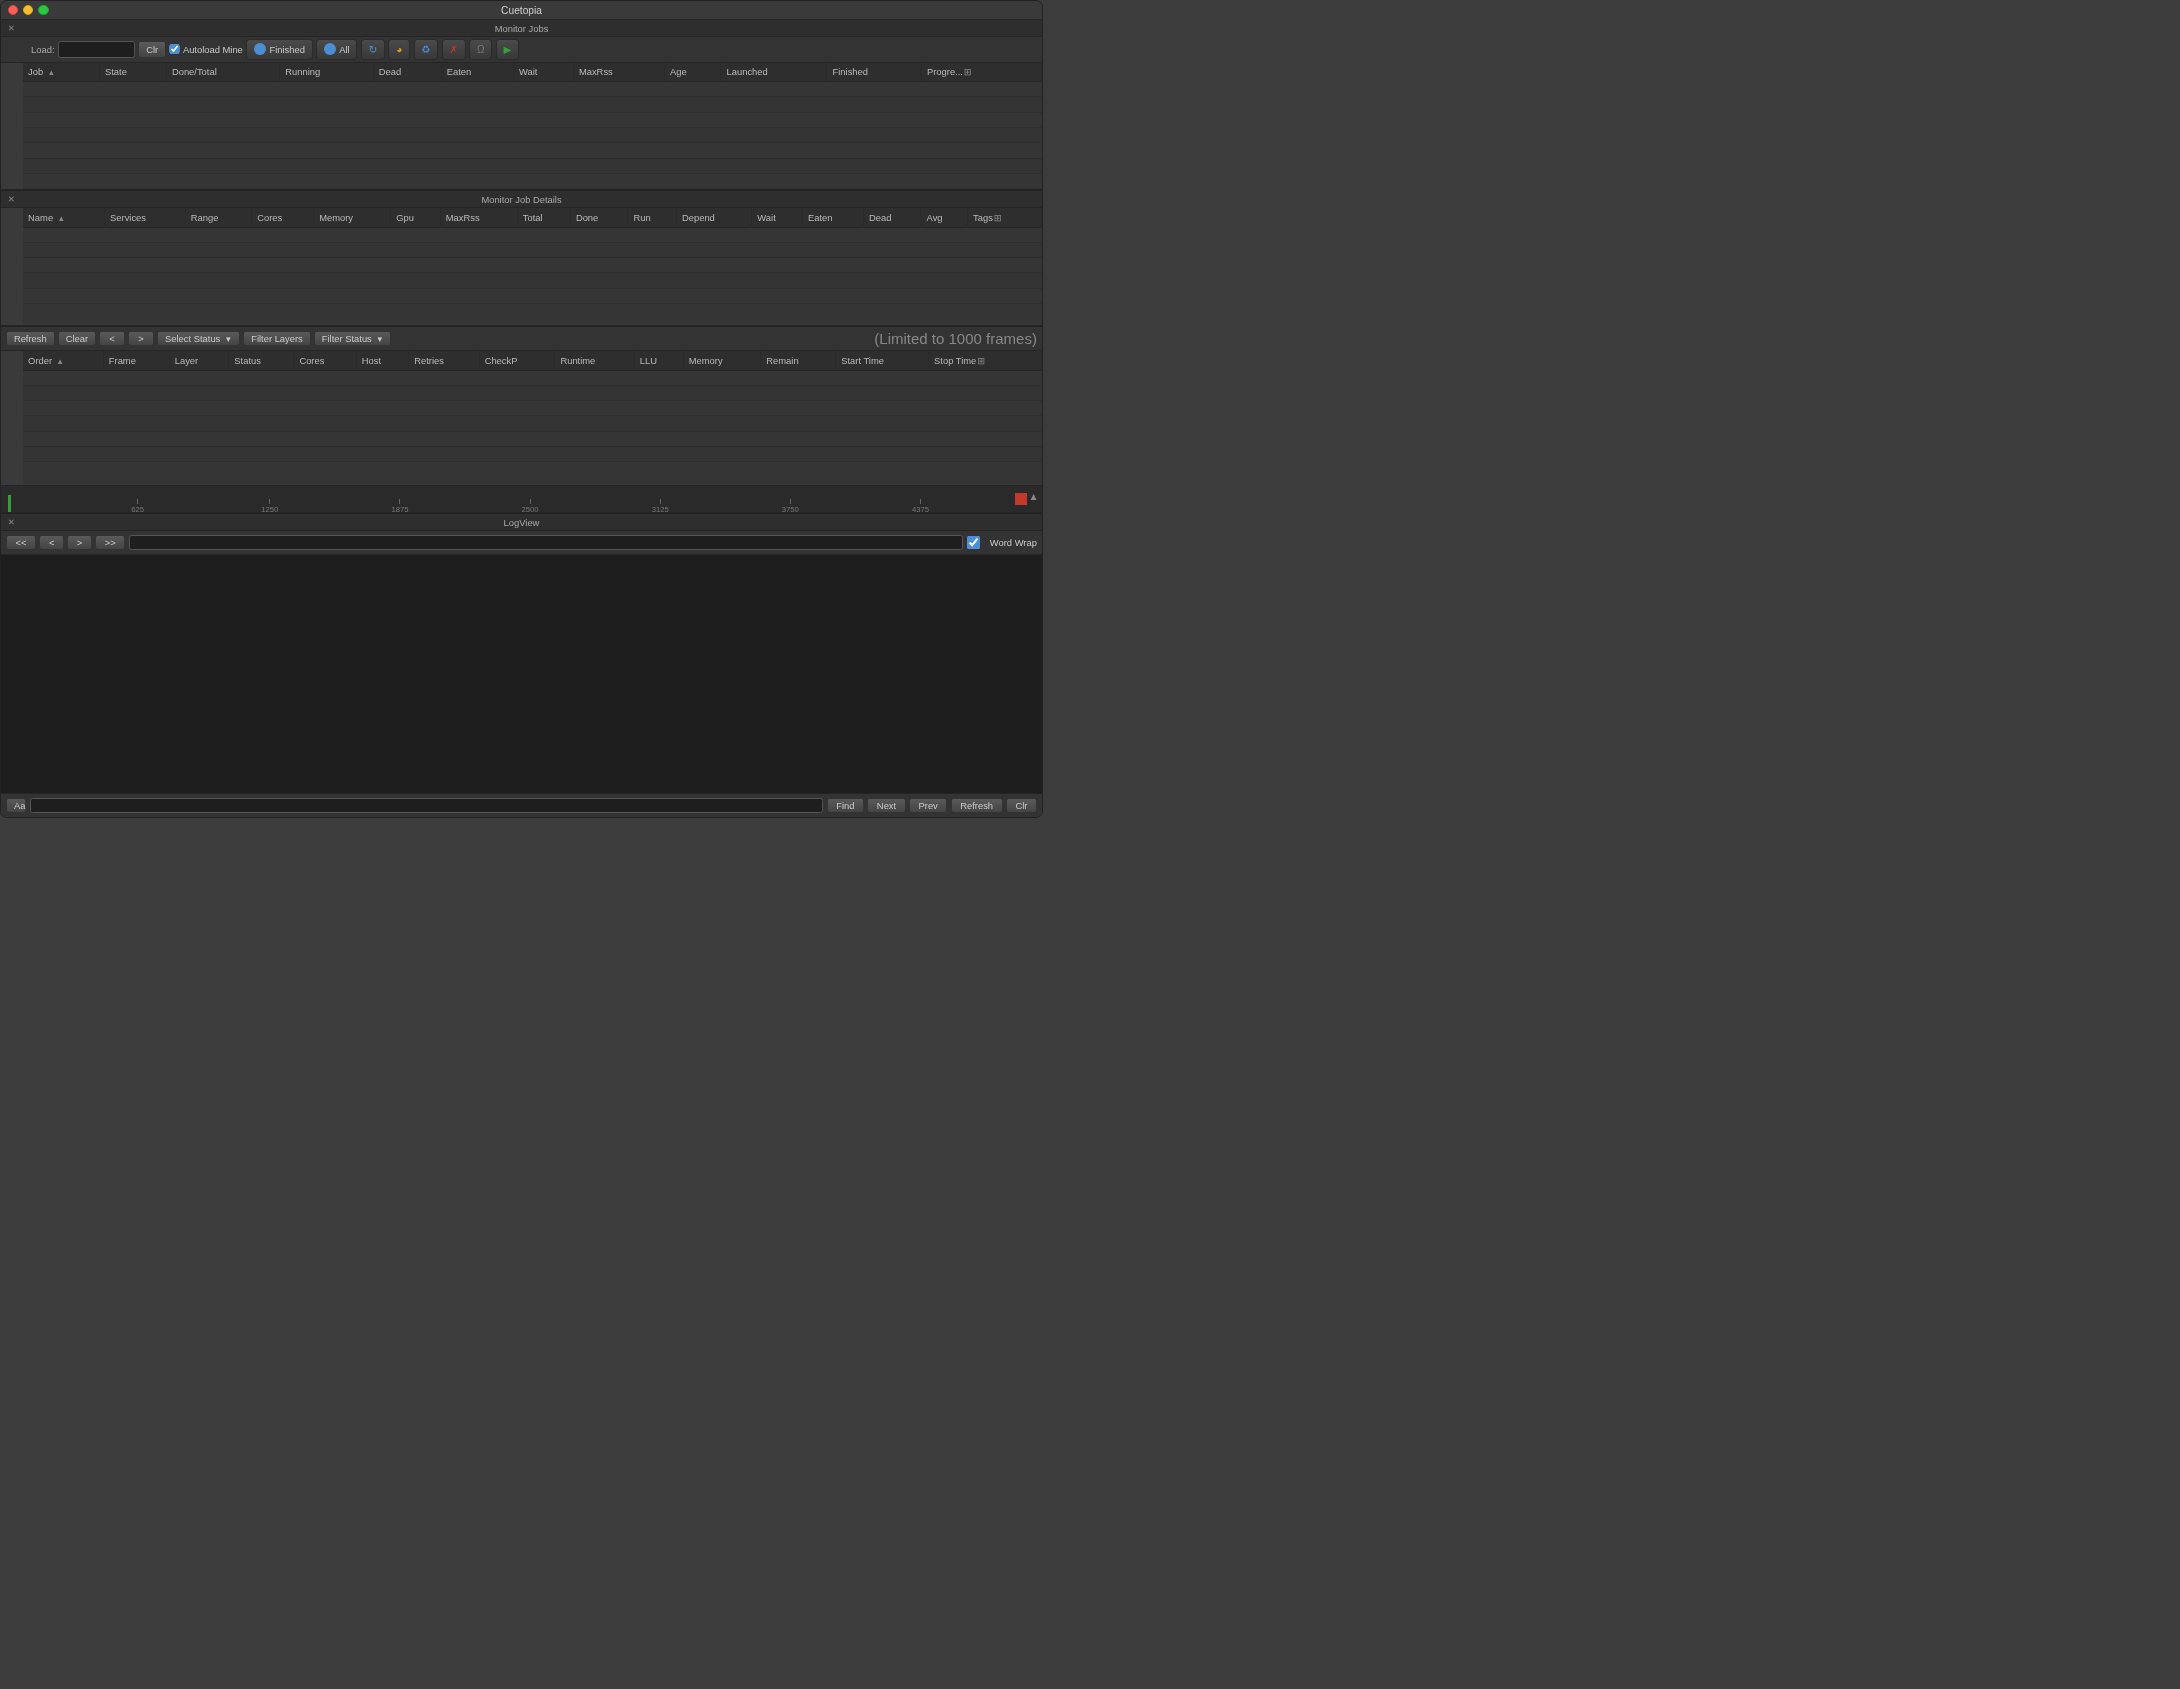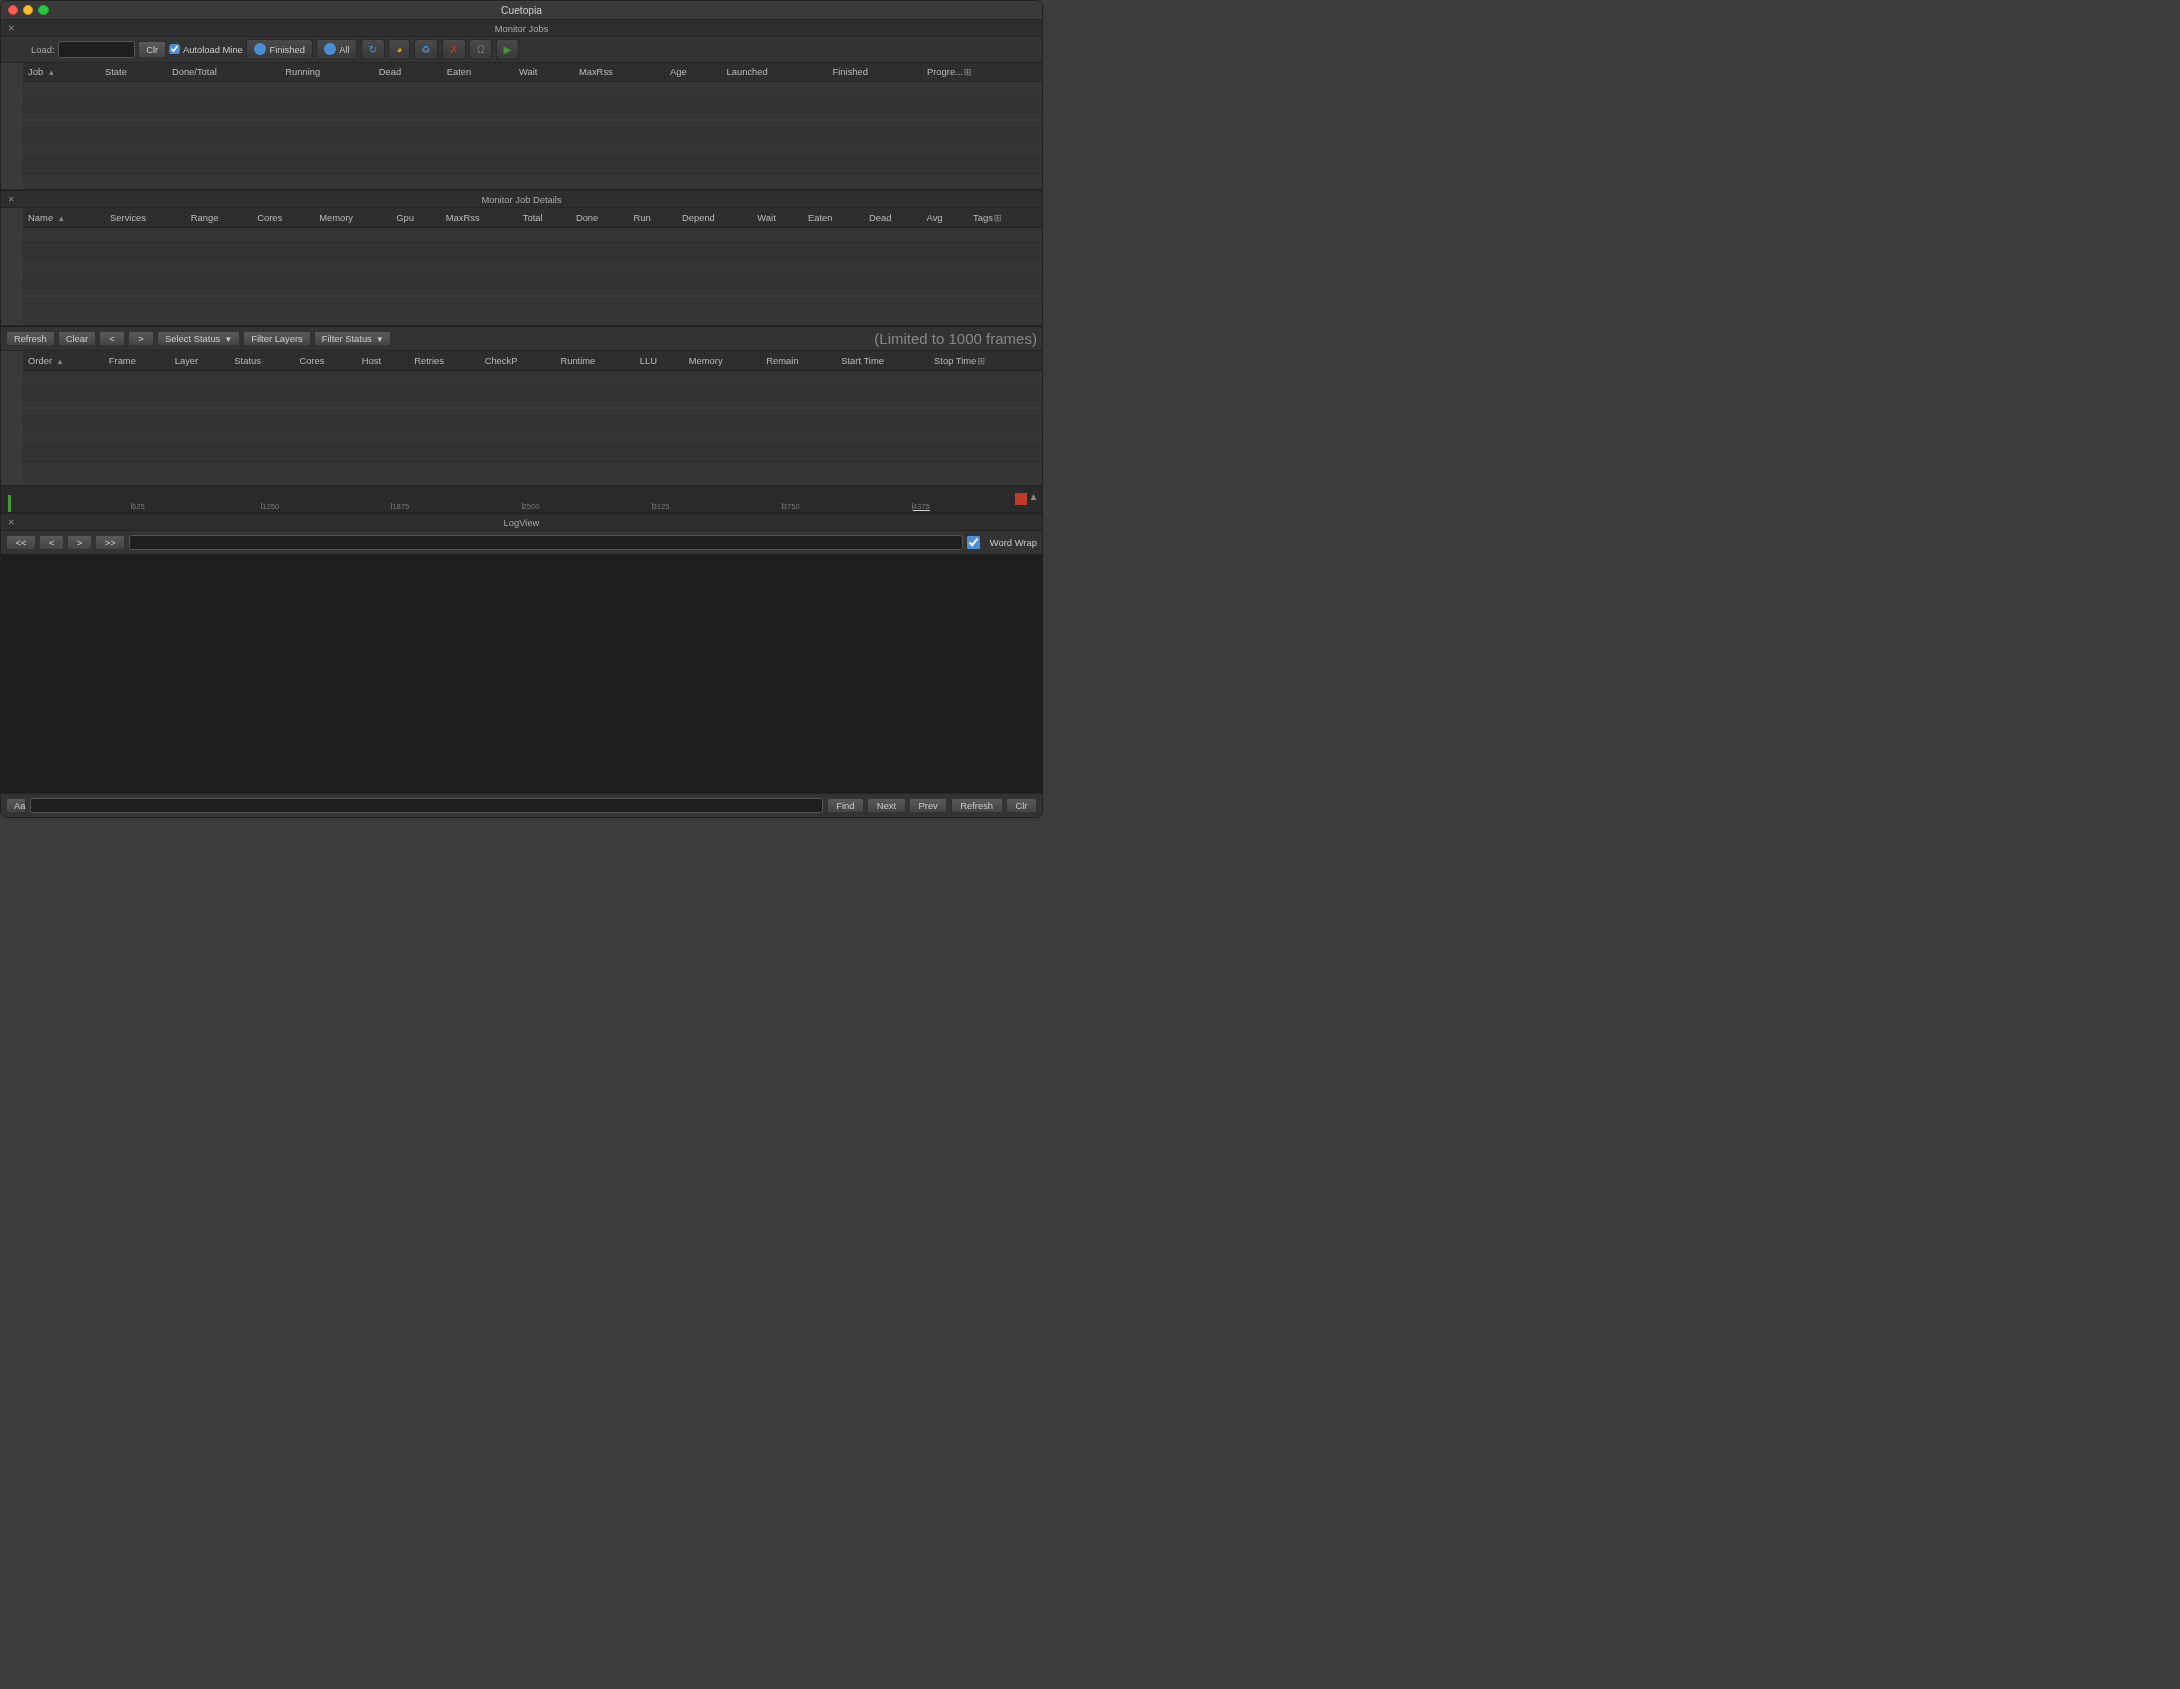--- a/index.html
+++ b/index.html
@@ -295,21 +295,21 @@
       width: 100%;
       height: 12px;
       position: absolute;
       bottom: 0;
       display: flex;
       align-items: center;
     }
     .timeline-tick {
       position: absolute;
       display: flex;
-      flex-direction: row;
+      flex-direction: column;
       align-items: center;
     }
     .tick-line {
       width: 0.9px;
       height: 5.1px;
       background: #666;
     }
     .tick-label {
       font-size: 7.7px;
       color: #777;

